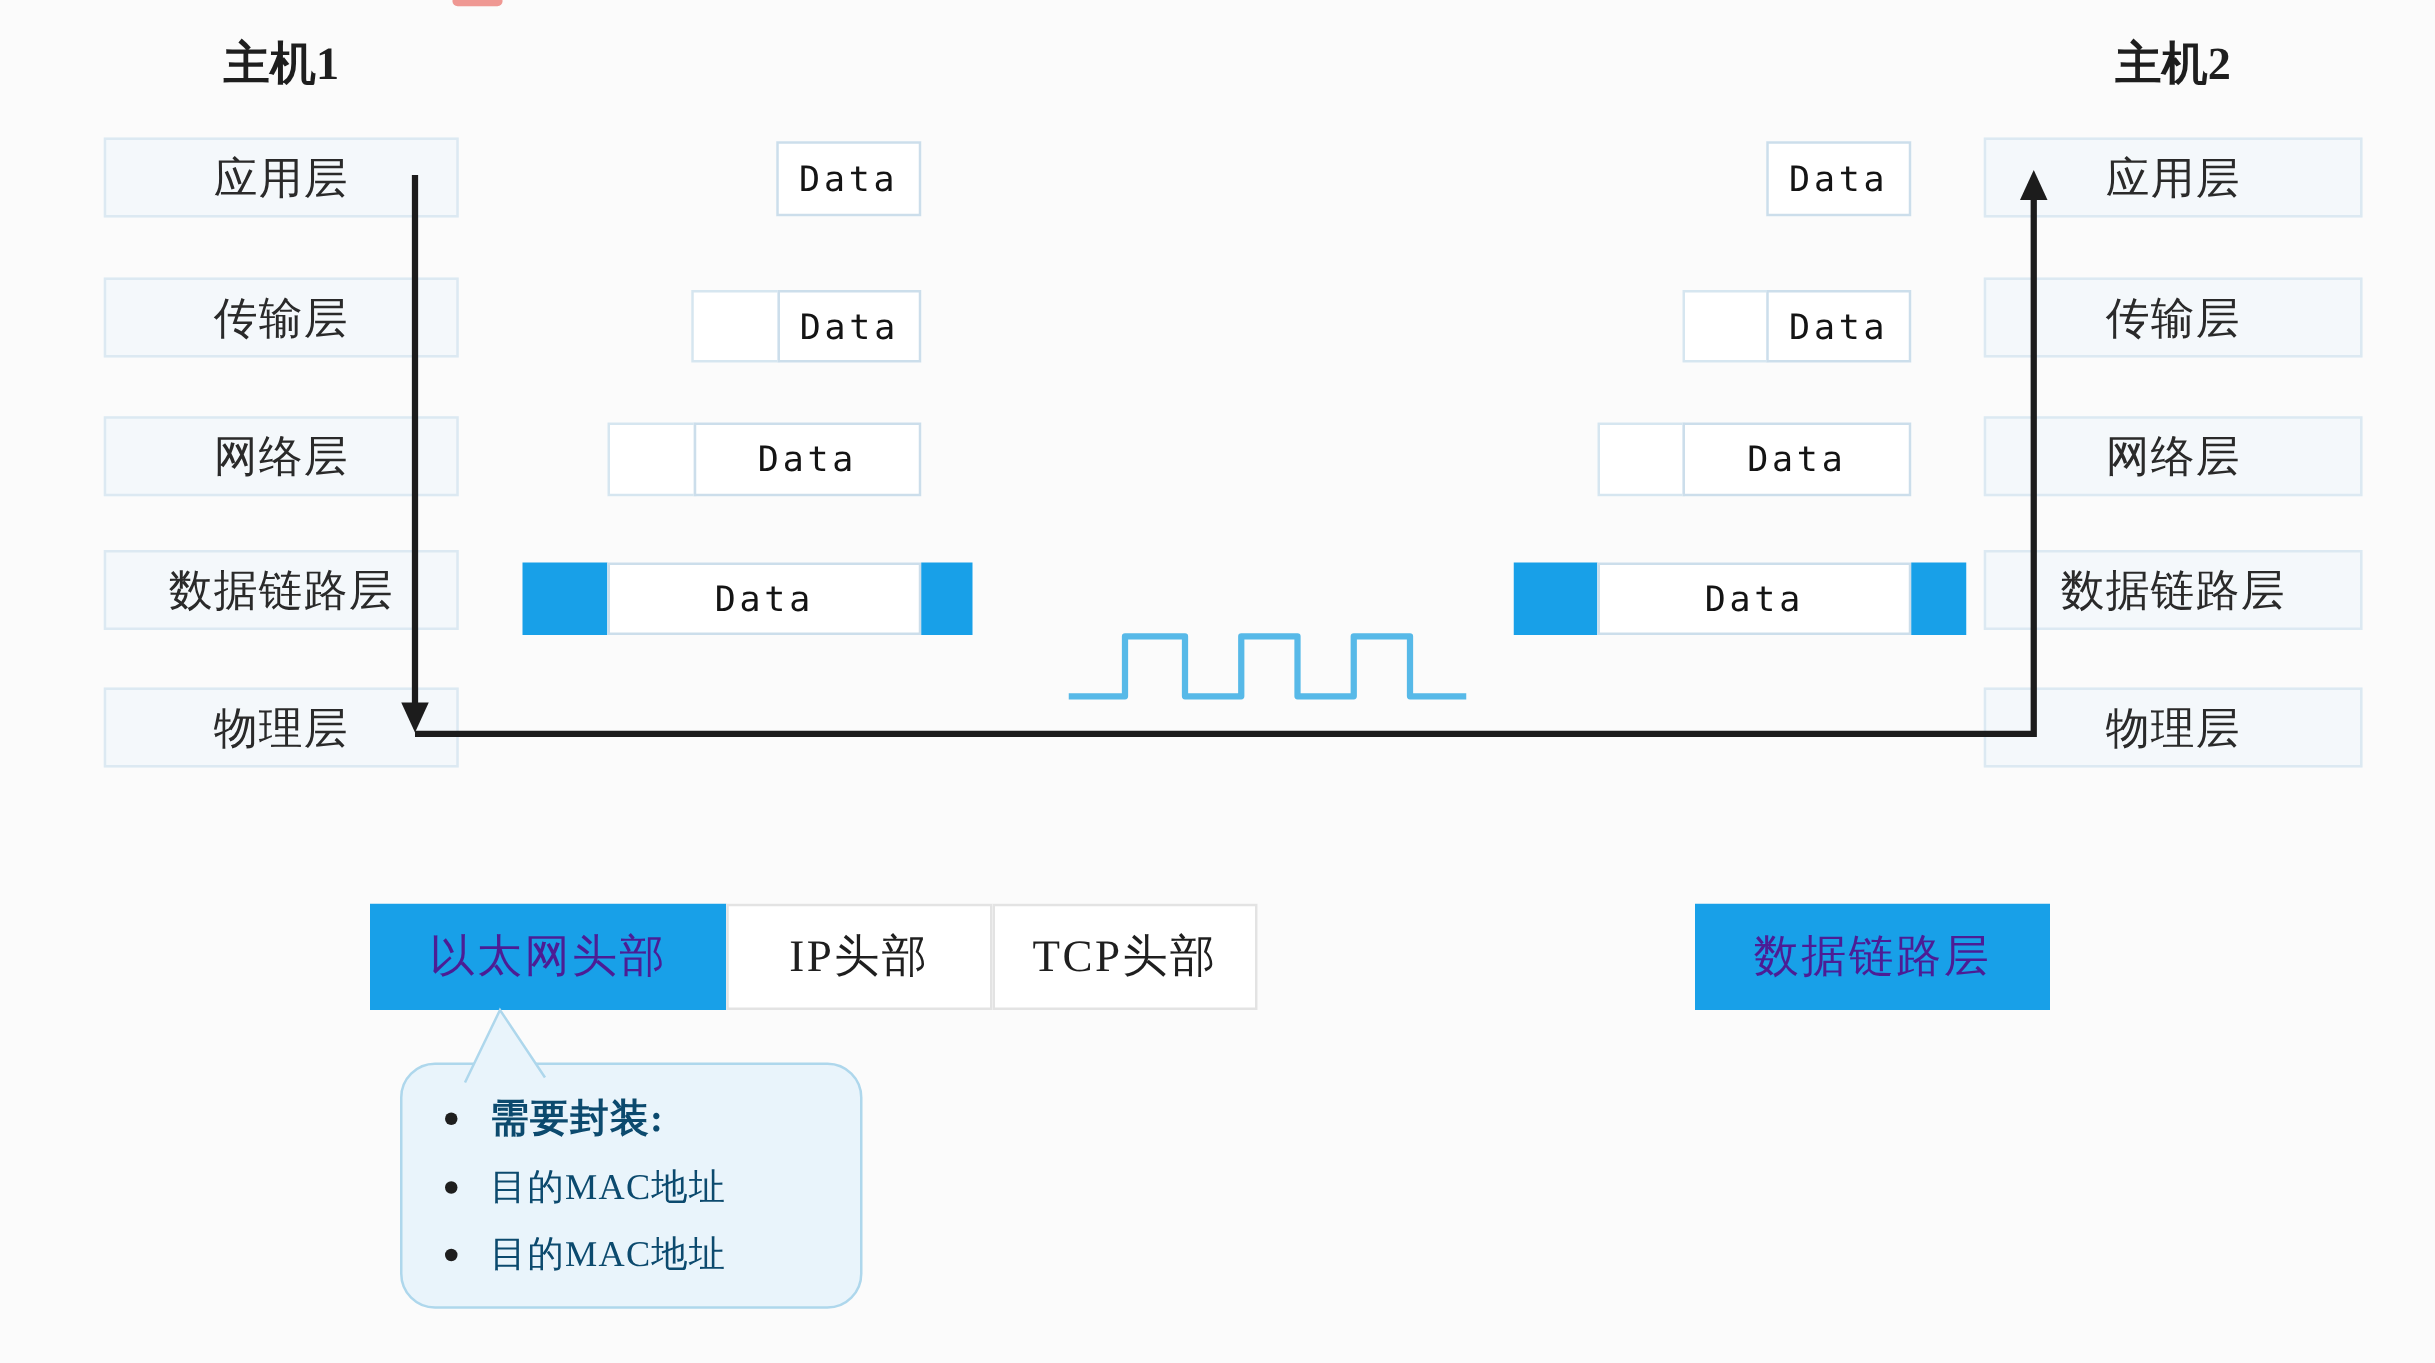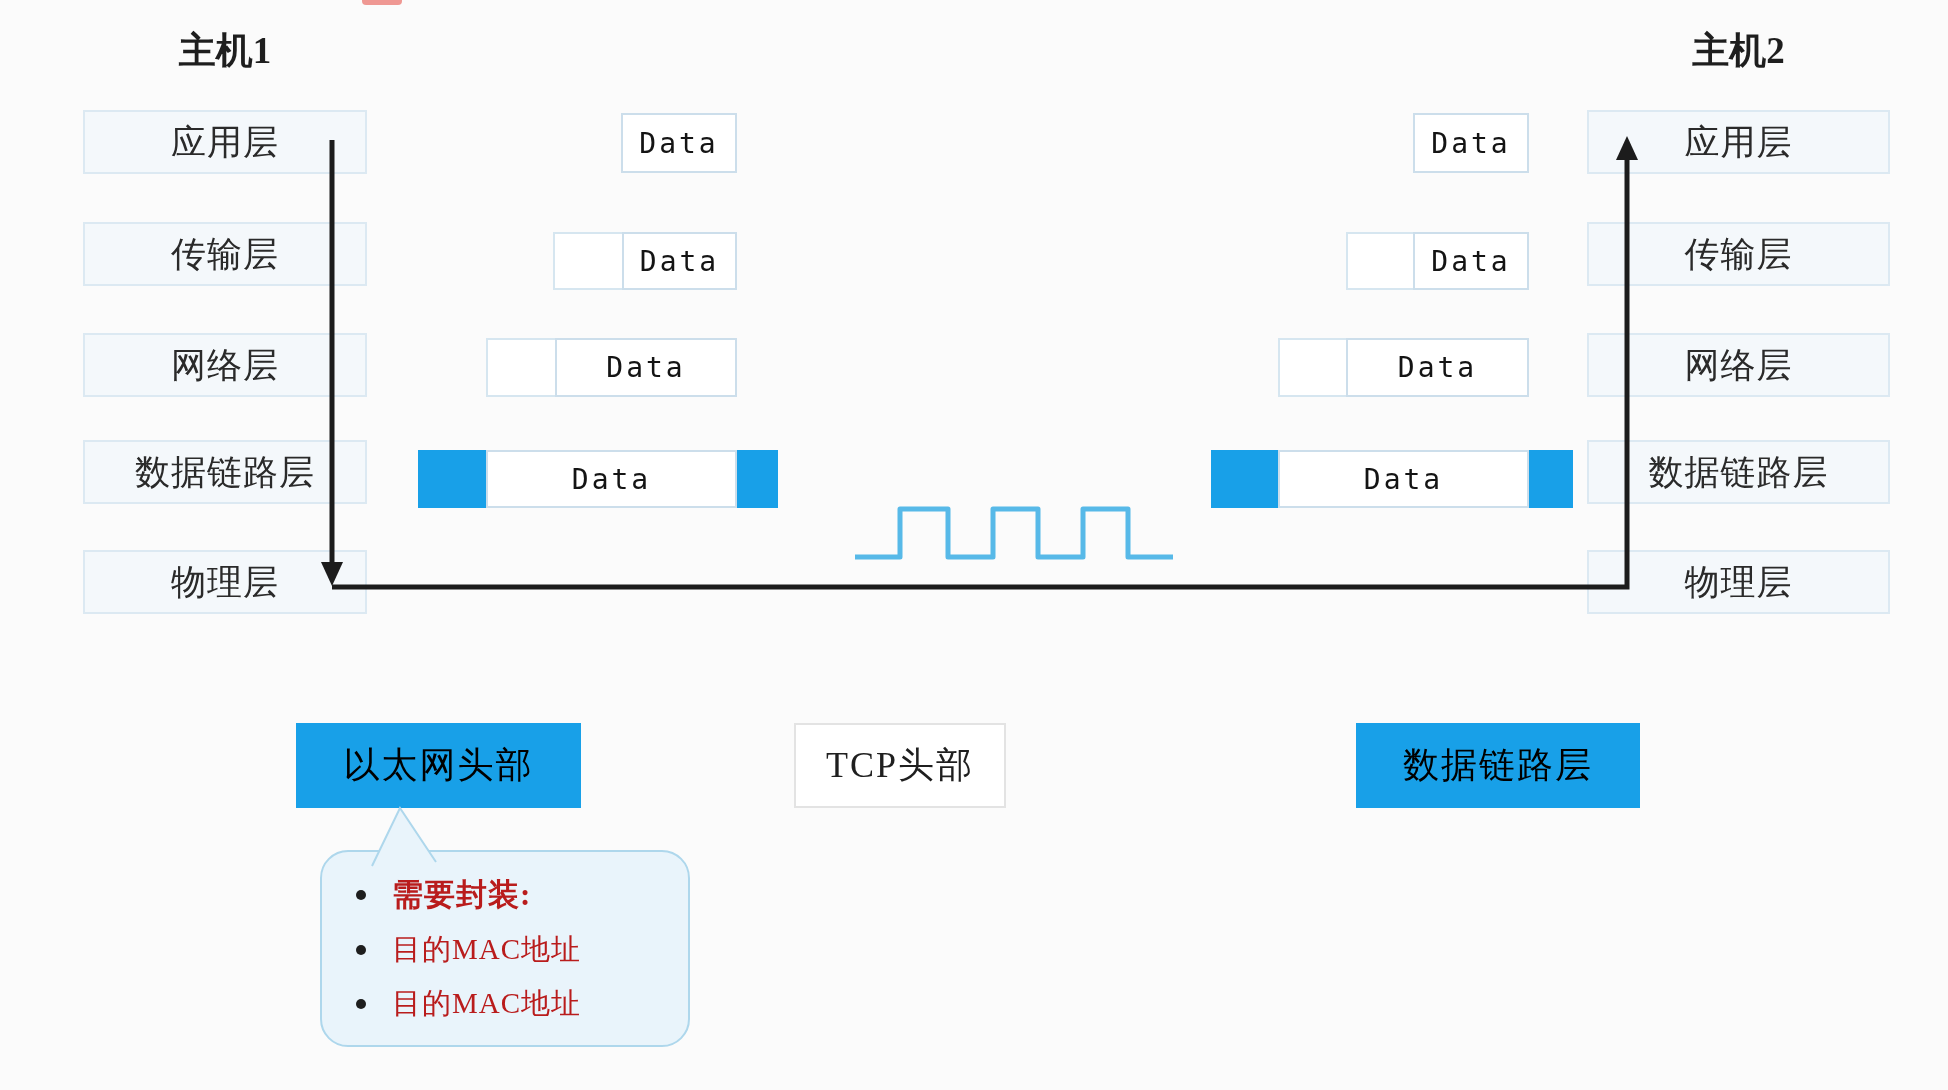--- a/index.html
+++ b/index.html
@@ -44,36 +44,36 @@
   }
   .pkt-blue{
     position:absolute;background:var(--accent);
   }
 
   .bar-cell{
     position:absolute;box-sizing:border-box;height:85px;top:723px;
     display:flex;align-items:center;justify-content:center;
     font-size:36px;letter-spacing:2px;
   }
-  .bar-blue{background:var(--accent);color:#000000;}
+  .bar-blue{background:var(--accent);color:#4c1d95;}
   .bar-white{background:#ffffff;border:2px solid #e3e3e3;color:#1f1f1f;}
   .bar-wide{font-size:38px;}
 
   .bubble{
     position:absolute;left:320px;top:850px;width:370px;height:197px;
     box-sizing:border-box;background:#e9f4fb;border:2px solid #aed7ec;
     border-radius:28px;
     display:flex;flex-direction:column;justify-content:center;
     padding:10px 0 10px 34px;gap:14px;
   }
   .bubble-item{display:flex;align-items:center;gap:26px;}
   .bubble-item .dot{
     width:10px;height:10px;border-radius:50%;background:#1e1e1e;flex:0 0 auto;
   }
-  .bubble-item .txt{font-size:29px;color:#b91c1c;letter-spacing:1px;}
+  .bubble-item .txt{font-size:29px;color:#0c4a6e;letter-spacing:1px;}
   .bubble-item.bold .txt{font-weight:bold;font-size:31px;}
 
   .tail-svg{position:absolute;left:320px;top:804px;width:160px;height:66px;}
 
   .overlay{position:absolute;left:0;top:0;pointer-events:none;}
   .arrow-line{stroke:var(--arrow);stroke-width:5;fill:none;}
   .arrow-head{fill:var(--arrow);stroke:none;}
   .wave{stroke:var(--wave);stroke-width:5;fill:none;stroke-linejoin:round;}
 
   .red-mark{
@@ -131,20 +131,21 @@
     <line class="arrow-line" x1="332" y1="140" x2="332" y2="566"></line>
     <polygon class="arrow-head" points="321,562 343,562 332,586"></polygon>
 
     <polyline class="arrow-line" points="332,587 1627,587 1627,156"></polyline>
     <polygon class="arrow-head" points="1616,160 1638,160 1627,136"></polygon>
 
     <polyline class="wave" points="855,557 900,557 900,509 948,509 948,557 993,557 993,509 1038,509 1038,557 1083,557 1083,509 1128,509 1128,557 1173,557"></polyline>
   </svg>
 
   <div class="bar-cell bar-blue" style="left:296px;width:285px;">以太网头部</div>
+  <div class="bar-cell bar-white" style="left:581px;width:213px;">IP头部</div>
   <div class="bar-cell bar-white" style="left:794px;width:212px;">TCP头部</div>
   <div class="bar-cell bar-blue" style="left:1356px;width:284px;">数据链路层</div>
 
   <div class="bubble">
     <div class="bubble-item bold">
       <span class="dot"></span>
       <span class="txt">需要封装:</span>
     </div>
     <div class="bubble-item">
       <span class="dot"></span>

